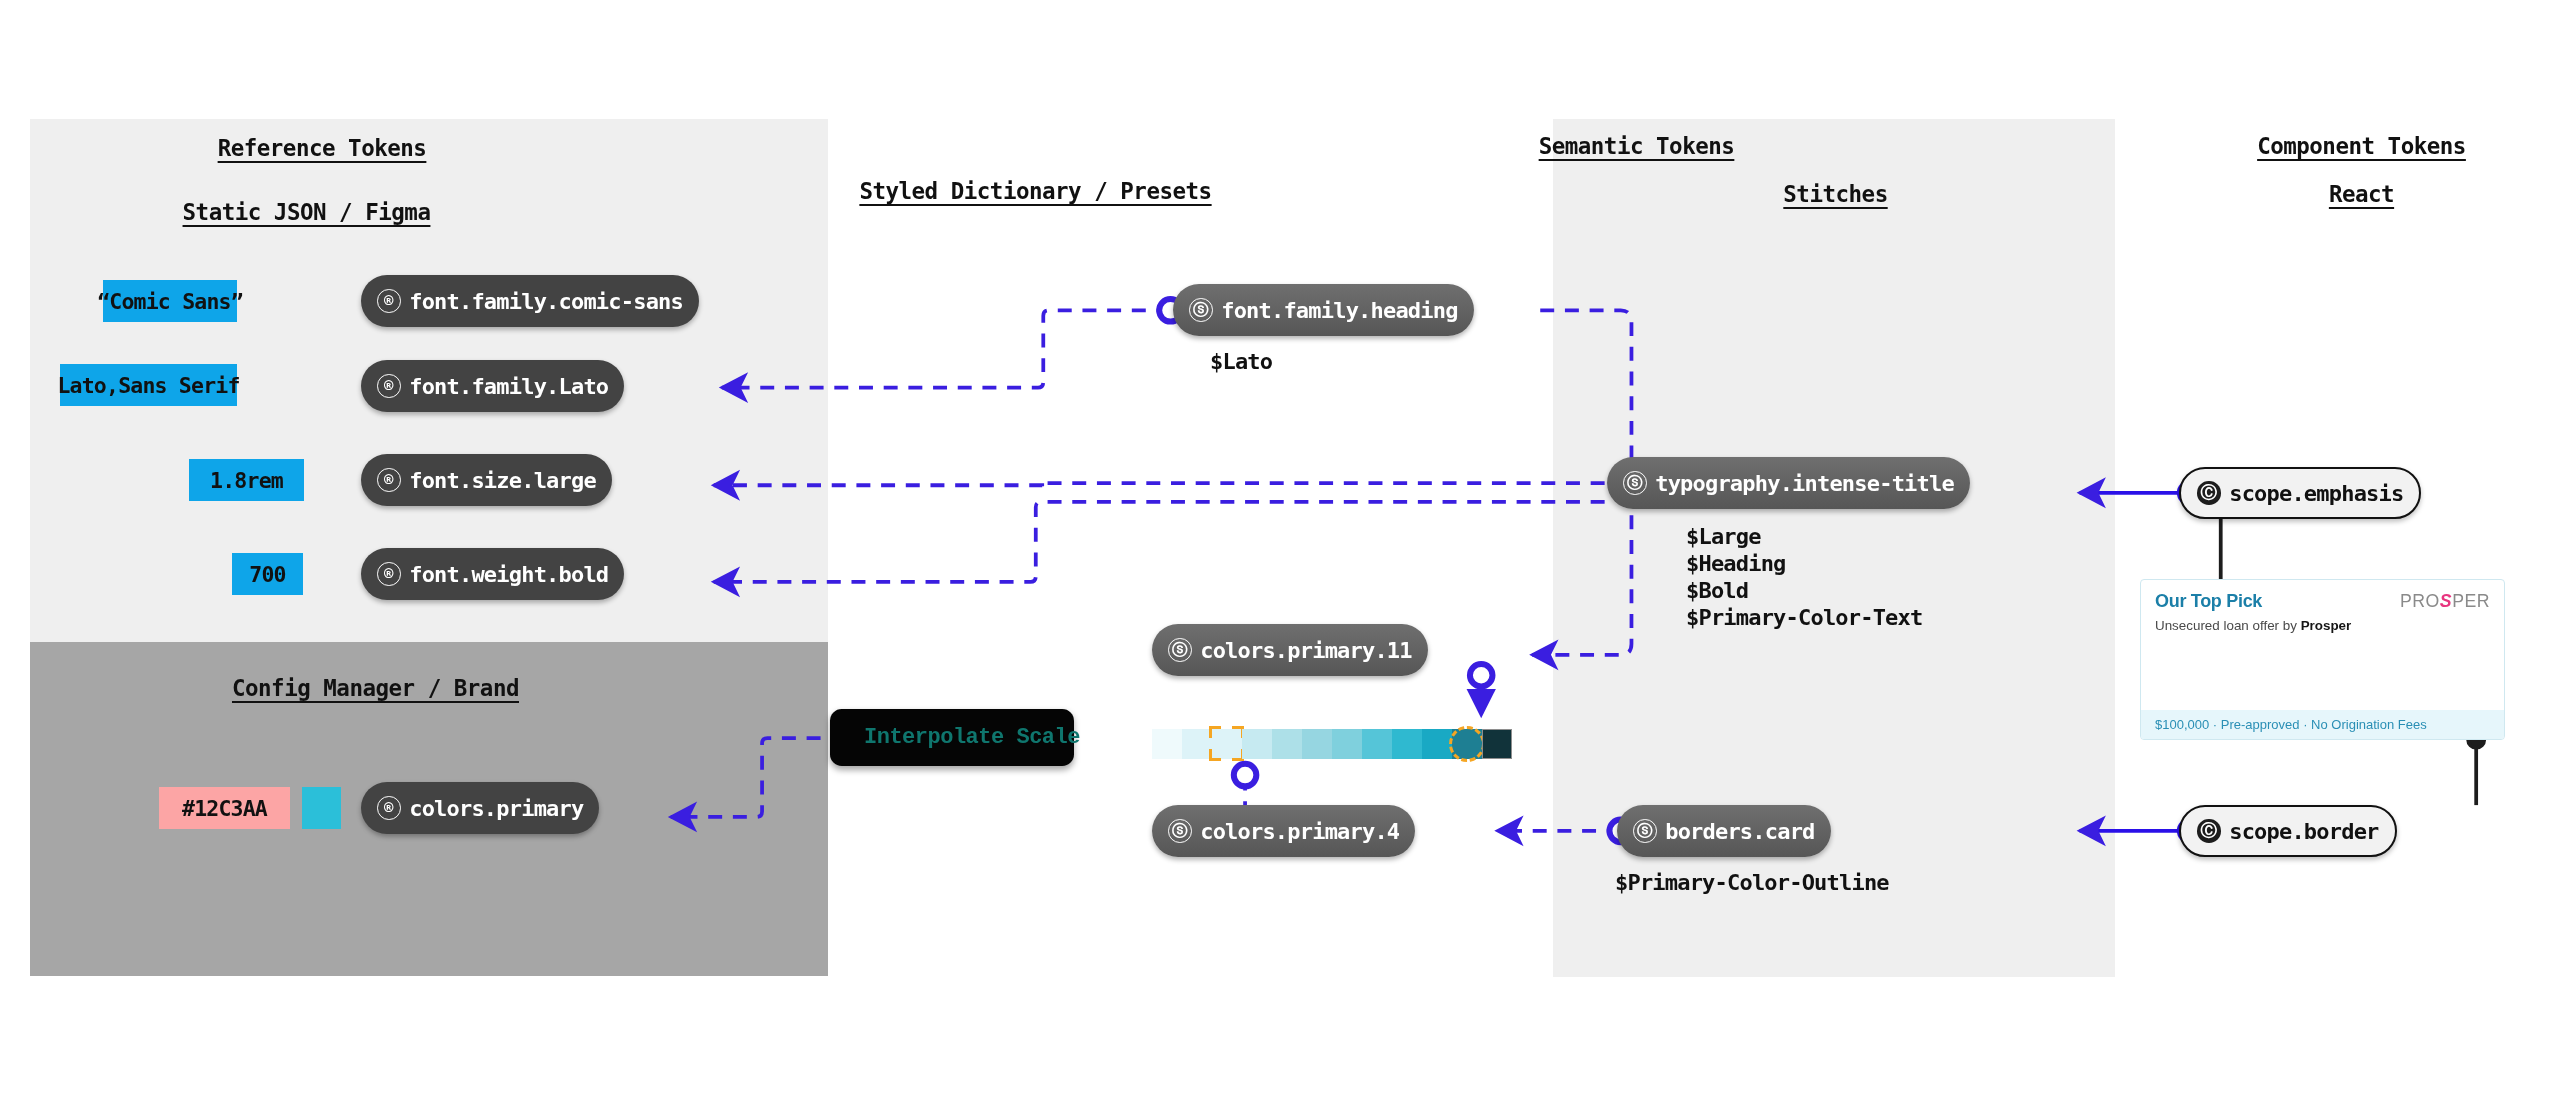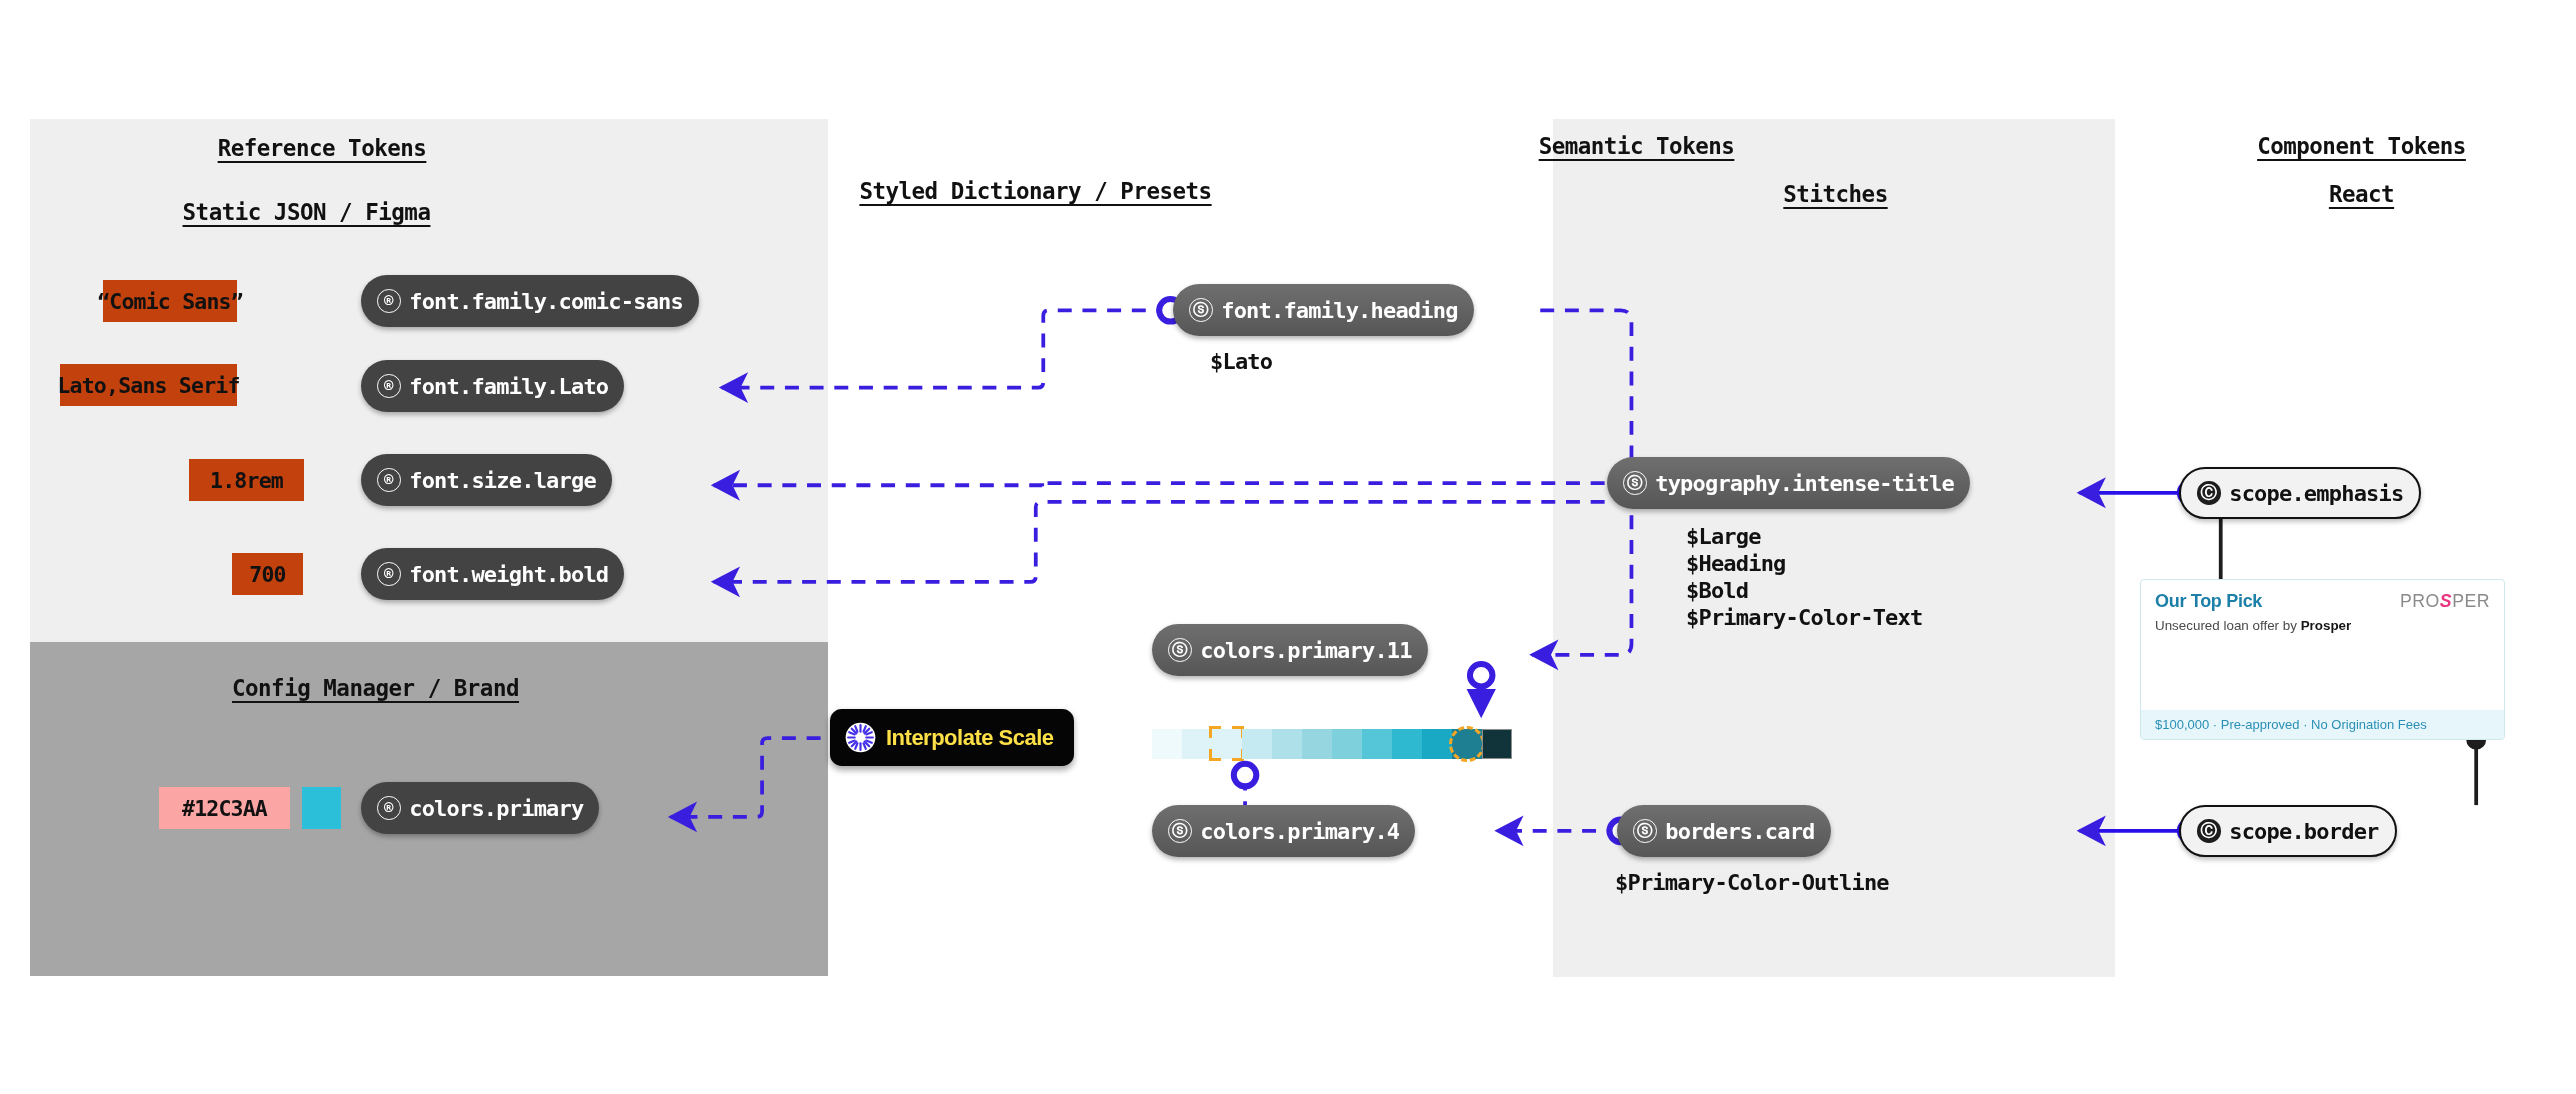--- a/index.html
+++ b/index.html
@@ -34,34 +34,34 @@
   .tok.sem .badge{border:1.6px solid #fff;color:#fff;}
 
   .tok.comp{background:#f2f2f2;border:2.1px solid #111;box-shadow:0 2.7px 4.8px rgba(0,0,0,.25);}
   .tok.comp .lbl{color:#111;}
   .tok.comp .badge{background:#1d1d1d;color:#fff;border:none;font-size:16.6px;}
 
   
   .chip{position:absolute;height:42px;background:#e1e1e1;display:flex;align-items:center;
         justify-content:center;font-size:21.5px;font-weight:700;color:#111;
         letter-spacing:-0.8px;white-space:nowrap;padding:0 11.8px;box-sizing:border-box;}
-  .chip.light{background:#c2410c;}
+  .chip.light{background:#0ea5e9;}
   .chip.brandval{background:#fca5a5;}
   .swatch-chip{position:absolute;width:39px;height:42px;}
 
   
   .subcap{position:absolute;font-size:22px;font-weight:700;color:#111;
           letter-spacing:-0.8px;line-height:1.23;white-space:pre;}
 
   
   #interpolate-scale{position:absolute;left:830px;top:709px;width:244px;height:57px;
       background:#050505;border-radius:11.8px;display:flex;align-items:center;padding:0 14px;
       box-sizing:border-box;box-shadow:0 3.2px 6.4px rgba(0,0,0,.35);}
-  #interpolate-scale .txt{font-family:Liberation Sans, sans-serif;font-weight:700;
-      font-size:22px;color:#fde047;letter-spacing:-0.5px;margin-left:9px;white-space:nowrap;}
+  #interpolate-scale .txt{font-family:Liberation Mono, monospace;font-weight:700;
+      font-size:22px;color:#0f766e;letter-spacing:-0.5px;margin-left:20px;white-space:nowrap;}
 
   
   #color-ramp{position:absolute;left:1152px;top:729px;height:30px;display:flex;}
   #color-ramp .sw{width:30px;height:30px;position:relative;}
   #color-ramp .sw:last-child{outline:1.6px solid #8e8e8e;outline-offset:-1.6px;}
 
   .sel-brackets{position:absolute;left:-2.7px;top:-2.7px;width:35px;height:35px;pointer-events:none;}
   .sel-brackets i{position:absolute;width:9px;height:9px;border:3.2px solid #f5a623;}
   .sel-brackets i:nth-child(1){left:0;top:0;border-right:none;border-bottom:none;}
   .sel-brackets i:nth-child(2){right:0;top:0;border-left:none;border-bottom:none;}

